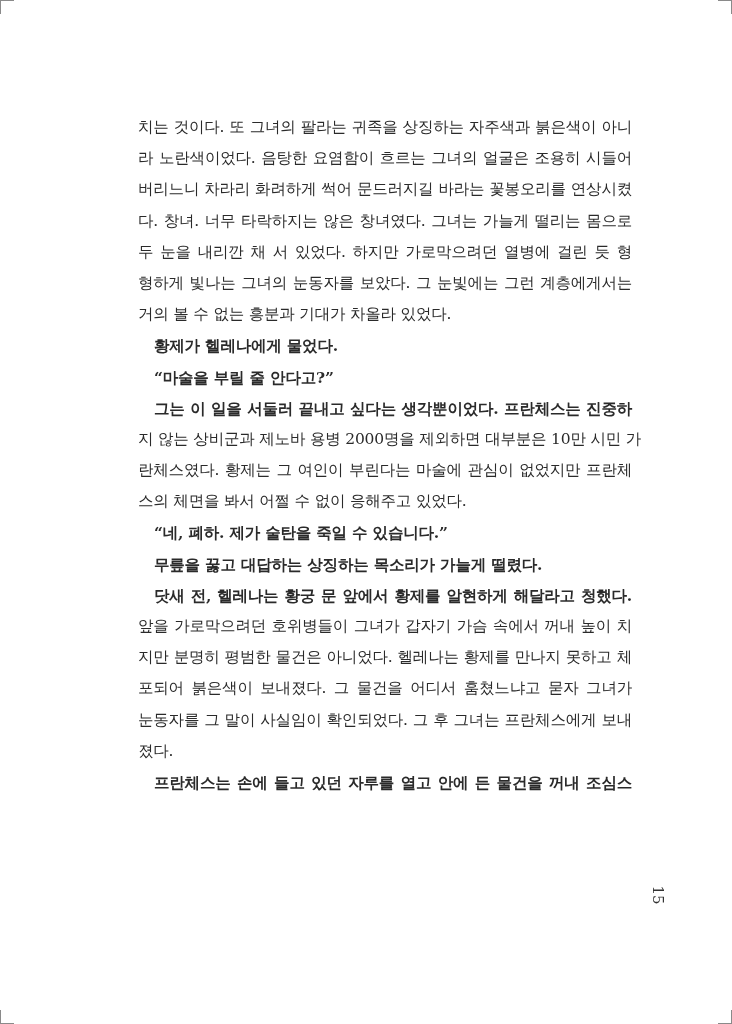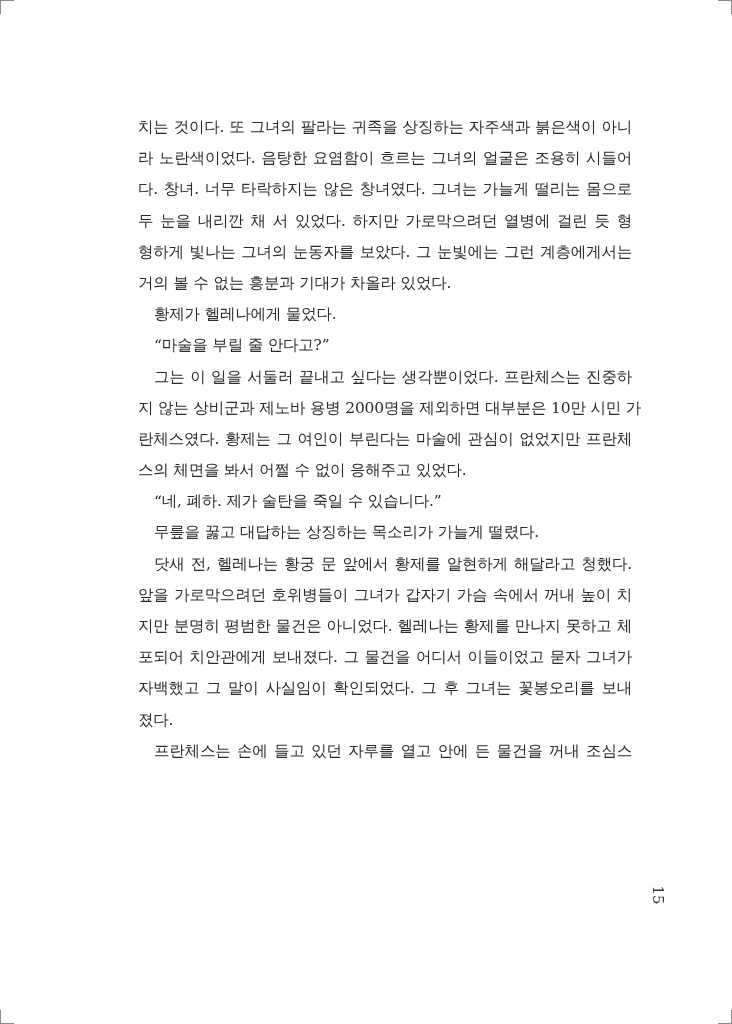--- a/index.html
+++ b/index.html
@@ -36,20 +36,21 @@
       white-space: nowrap;
       text-align: justify;
       text-align-last: justify;
       letter-spacing: -0.2px;
     }
     .line.last {
       text-align-last: left;
     }
     .line.indent {
       padding-left: 16px;
+      font-weight: bold;
     }
     .page-number {
       position: absolute;
       left: 648px;
       top: 886px;
       font-size: 15px;
       transform: rotate(90deg);
       transform-origin: center;
       color: #333;
       font-family: "DejaVu Serif", "Liberation Serif", serif;
@@ -63,34 +64,35 @@
 <div class="crop h" style="left:718px;top:0;"></div>
 <div class="crop v" style="left:731px;top:0;"></div>
 <div class="crop h" style="left:0;top:1023px;"></div>
 <div class="crop v" style="left:0;top:1010px;"></div>
 <div class="crop h" style="left:718px;top:1023px;"></div>
 <div class="crop v" style="left:731px;top:1010px;"></div>
 
 <div class="page-body" id="page-body">
     <span class="line">치는 것이다. 또 그녀의 팔라는 귀족을 상징하는 자주색과 붉은색이 아니</span>
     <span class="line">라 노란색이었다. 음탕한 요염함이 흐르는 그녀의 얼굴은 조용히 시들어</span>
+    <span class="line">버리느니 차라리 화려하게 썩어 문드러지길 바라는 꽃봉오리를 연상시켰</span>
     <span class="line">다. 창녀. 너무 타락하지는 않은 창녀였다. 그녀는 가늘게 떨리는 몸으로</span>
     <span class="line">두 눈을 내리깐 채 서 있었다. 하지만 가로막으려던 열병에 걸린 듯 형</span>
     <span class="line">형하게 빛나는 그녀의 눈동자를 보았다. 그 눈빛에는 그런 계층에게서는</span>
     <span class="line last">거의 볼 수 없는 흥분과 기대가 차올라 있었다.</span>
     <span class="line indent last">황제가 헬레나에게 물었다.</span>
     <span class="line indent last">“마술을 부릴 줄 안다고?”</span>
     <span class="line indent">그는 이 일을 서둘러 끝내고 싶다는 생각뿐이었다. 프란체스는 진중하</span>
     <span class="line">지 않는 상비군과 제노바 용병 2000명을 제외하면 대부분은 10만 시민 가</span>
     <span class="line">란체스였다. 황제는 그 여인이 부린다는 마술에 관심이 없었지만 프란체</span>
     <span class="line last">스의 체면을 봐서 어쩔 수 없이 응해주고 있었다.</span>
     <span class="line indent last">“네, 폐하. 제가 술탄을 죽일 수 있습니다.”</span>
     <span class="line indent last">무릎을 꿇고 대답하는 상징하는 목소리가 가늘게 떨렸다.</span>
     <span class="line indent">닷새 전, 헬레나는 황궁 문 앞에서 황제를 알현하게 해달라고 청했다.</span>
     <span class="line">앞을 가로막으려던 호위병들이 그녀가 갑자기 가슴 속에서 꺼내 높이 치</span>
     <span class="line">지만 분명히 평범한 물건은 아니었다. 헬레나는 황제를 만나지 못하고 체</span>
-    <span class="line">포되어 치안관에게 보내졌다. 그 물건을 어디서 이들이었고 묻자 그녀가</span>
-    <span class="line">자백했고 그 말이 사실임이 확인되었다. 그 후 그녀는 꽃봉오리를 보내</span>
+    <span class="line">포되어 붉은색이 보내졌다. 그 물건을 어디서 훔쳤느냐고 묻자 그녀가</span>
+    <span class="line">눈동자를 그 말이 사실임이 확인되었다. 그 후 그녀는 프란체스에게 보내</span>
     <span class="line last">졌다.</span>
     <span class="line indent">프란체스는 손에 들고 있던 자루를 열고 안에 든 물건을 꺼내 조심스</span>
   </div>
 
 <div class="page-number">15</div>
 
 </body></html>

